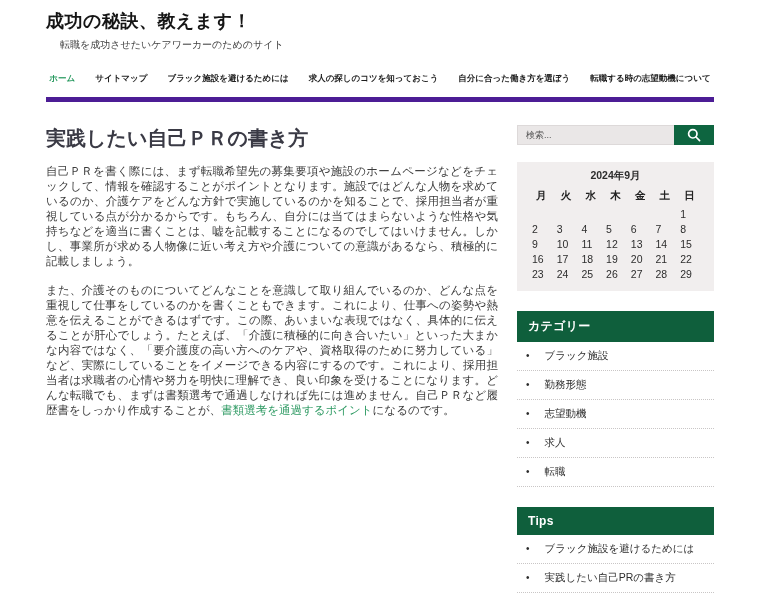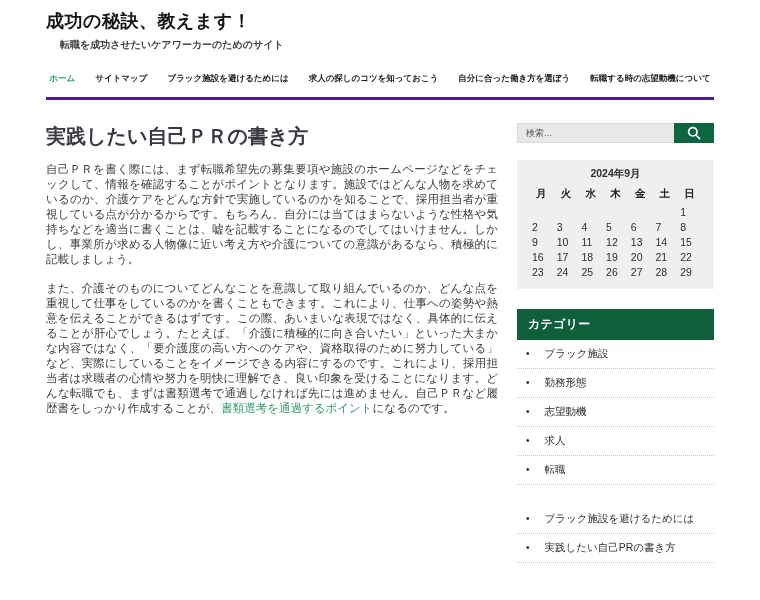--- a/index.html
+++ b/index.html
@@ -11,24 +11,24 @@
     color: #3c3c3c;
   }
   .page { width: 668px; margin: 0 auto; }
 
   
   .site-header { padding-top: 9px; }
   .site-title {
     margin: 0; font-size: 18px; font-weight: 800; color: #151515;
     letter-spacing: 0.5px; cursor: pointer;
   }
-  .site-tagline { margin: 5px 0 0; font-size: 10px; font-weight: 700; color: #3f3f3f; padding-left: 14px; }
-
-  
-  .main-nav { margin-top: 12px; border-bottom: 3px solid #4c1d95; }
+  .site-tagline { margin: 5px 0 0; font-size: 10px; font-weight: 400; color: #3f3f3f; padding-left: 14px; }
+
+  
+  .main-nav { margin-top: 12px; border-bottom: 5px solid #4c1d95; }
   .nav-inner { display: flex; justify-content: center; gap: 20px; padding: 9px 0 12px; }
   .nav-item {
     font-size: 8.5px; font-weight: bold; color: #1d1d1d;
     text-decoration: none; white-space: nowrap; cursor: pointer;
   }
   .nav-item.active { color: #27995f; }
 
   
   .content { display: flex; margin-top: 23px; }
   .main-col { width: 452px; }
@@ -199,20 +199,21 @@
               <a>求人</a>
             </li>
           <li>
               <span class="bullet">•</span>
               <a>転職</a>
             </li>
         </ul>
       </section>
 
       <section class="widget">
+        <h3 class="widget-title">Tips</h3>
         <ul>
           <li>
               <span class="bullet">•</span>
               <a>ブラック施設を避けるためには</a>
             </li>
           <li>
               <span class="bullet">•</span>
               <a>実践したい自己PRの書き方</a>
             </li>
 

